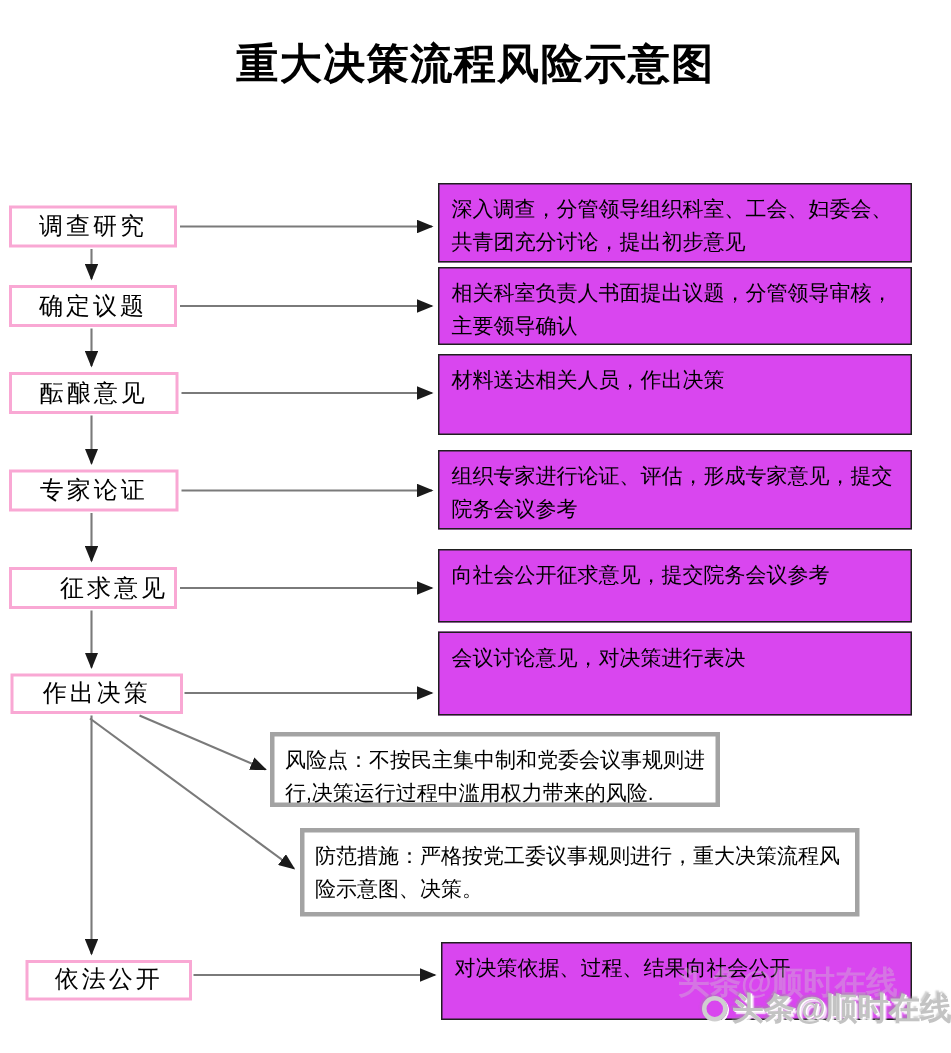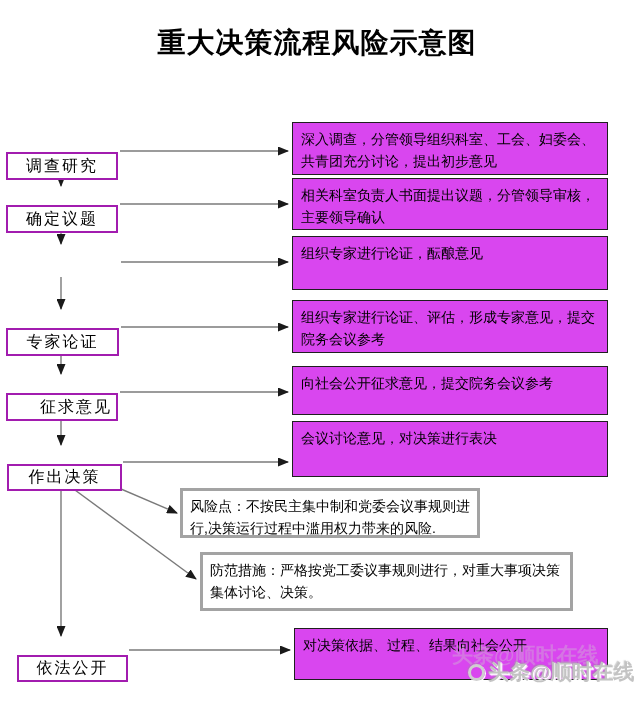--- a/index.html
+++ b/index.html
@@ -26,29 +26,28 @@
     color: #000;
   }
   .connectors {
     position: absolute;
     top: 0; left: 0;
     width: 634px; height: 702px;
     pointer-events: none;
   }
   .stepbox {
     position: absolute;
-    border: 2px solid #a21caf;
+    border: 2px solid #f9a8d4;
     background: #fff;
     display: flex;
     align-items: center;
     justify-content: center;
     font-size: 16px;
     letter-spacing: 2px;
     z-index: 2;
-    margin-top: 15px;
   }
   .detailbox {
     position: absolute;
     border: 1px solid #1f1f1f;
     background: #d946ef;
     font-size: 14px;
     line-height: 22px;
     padding: 5px 8px;
     z-index: 2;
   }
@@ -121,35 +120,36 @@
       <line x1="61" y1="342" x2="61" y2="374" marker-end="url(#arw)"></line>
       <line x1="61" y1="407" x2="61" y2="445" marker-end="url(#arw)"></line>
       <line x1="61" y1="477" x2="61" y2="636" marker-end="url(#arw)"></line>
       <line x1="93" y1="477" x2="177" y2="513" marker-end="url(#arw)"></line>
       <line x1="60" y1="479" x2="196" y2="579" marker-end="url(#arw)"></line>
     </g>
   </svg>
 
   <div class="stepbox" style="left:6px; top:137px; width:112px; height:28px;">调查研究</div>
   <div class="stepbox" style="left:6px; top:190px; width:112px; height:28px;">确定议题</div>
+  <div class="stepbox" style="left:6px; top:248px; width:113px; height:28px;">酝酿意见</div>
   <div class="stepbox" style="left:6px; top:313px; width:113px; height:28px;">专家论证</div>
   <div class="stepbox" style="left:6px; top:378px; width:112px; height:28px;padding-left:28px;">征求意见</div>
   <div class="stepbox" style="left:7px; top:449px; width:115px; height:27px;">作出决策</div>
   <div class="stepbox" style="left:17px; top:640px; width:111px; height:27px;">依法公开</div>
 
   <div class="detailbox" style="left:292px; top:122px; width:316px; height:53px;">深入调查，分管领导组织科室、工会、妇委会、共青团充分讨论，提出初步意见</div>
   <div class="detailbox" style="left:292px; top:178px; width:316px; height:52px;">相关科室负责人书面提出议题，分管领导审核，主要领导确认</div>
-  <div class="detailbox" style="left:292px; top:236px; width:316px; height:54px;">组织专家进行论证，酝酿意见</div>
+  <div class="detailbox" style="left:292px; top:236px; width:316px; height:54px;">材料送达相关人员，作出决策</div>
   <div class="detailbox" style="left:292px; top:300px; width:316px; height:53px;">组织专家进行论证、评估，形成专家意见，提交院务会议参考</div>
   <div class="detailbox" style="left:292px; top:366px; width:316px; height:49px;">向社会公开征求意见，提交院务会议参考</div>
   <div class="detailbox" style="left:292px; top:421px; width:316px; height:56px;">会议讨论意见，对决策进行表决</div>
   <div class="detailbox" style="left:294px; top:628px; width:314px; height:52px;">对决策依据、过程、结果向社会公开</div>
 
   <div class="notebox" style="left:180px; top:488px; width:300px; height:50px;">风险点：不按民主集中制和党委会议事规则进行,决策运行过程中滥用权力带来的风险.</div>
-  <div class="notebox" style="left:200px; top:552px; width:373px; height:59px;">防范措施：严格按党工委议事规则进行，对重大事项决策集体讨论、决策。</div>
+  <div class="notebox" style="left:200px; top:552px; width:373px; height:59px;">防范措施：严格按党工委议事规则进行，重大决策流程风险示意图、决策。</div>
 
   <div class="wm-ghost">头条@顺时在线</div>
   <div class="watermark">
     <span class="wm-logo"></span>
     <span>头条@顺时在线</span>
   </div>
 
 </div>
 
 </body></html>

